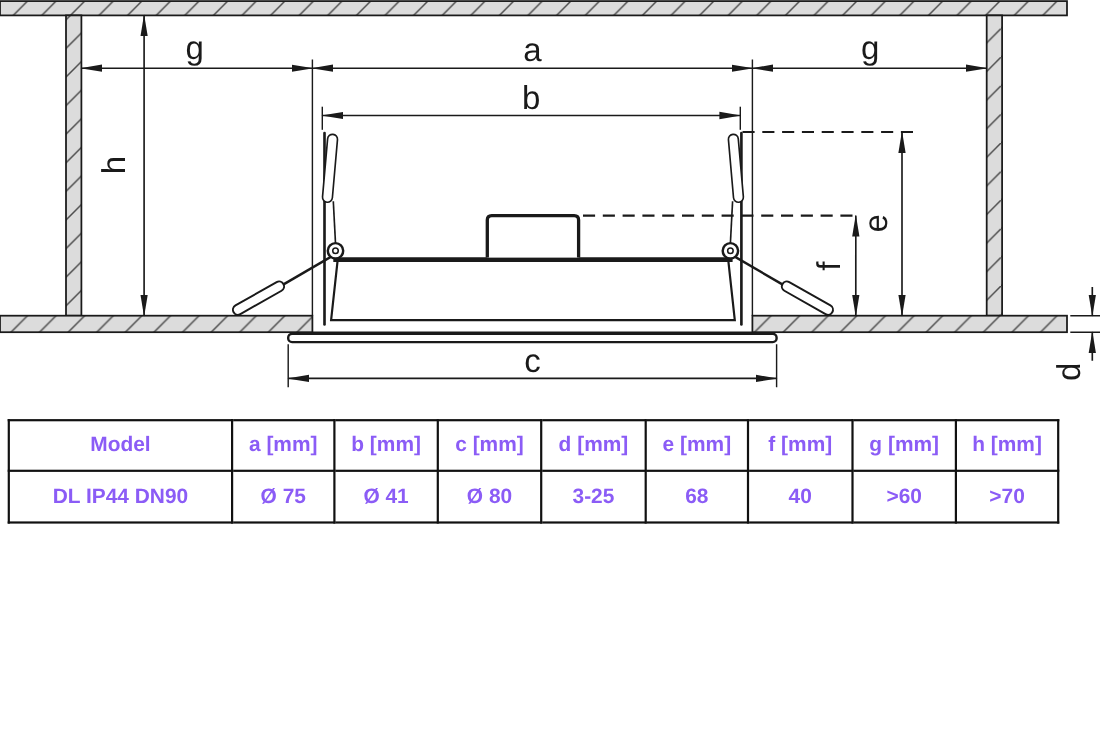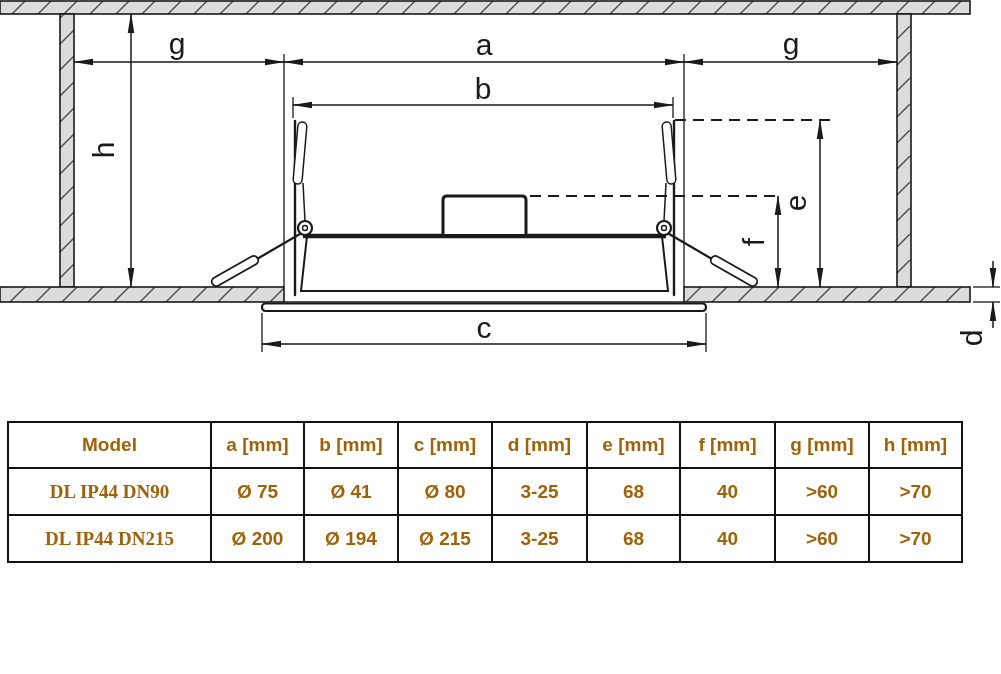--- a/index.html
+++ b/index.html
@@ -1,26 +1,26 @@
 <!DOCTYPE html>
 <html><head>
 <meta charset="utf-8">
 <style>
   html,body{margin:0;padding:0;background:#fff;}
   body{width:1001px;height:674px;overflow:hidden;font-family:"Liberation Sans",sans-serif;}
   .sheet{position:relative;width:1001px;height:674px;background:#fff;}
   svg.diagram{position:absolute;left:0;top:0;display:block;}
   .dimlabel{font-family:"Liberation Sans",sans-serif;font-size:30px;fill:#1a1a1a;}
   table.spec{position:absolute;left:7px;top:381px;border-collapse:collapse;table-layout:fixed;
-             width:954px;color:#a16207;margin-top:40px;}
+             width:954px;color:#8b5cf6;}
   table.spec th,table.spec td{border:2px solid #111;text-align:center;vertical-align:middle;
              padding:0;font-size:19px;overflow:hidden;white-space:nowrap;}
   table.spec th{height:44px;font-weight:bold;}
   table.spec td{height:45px;font-weight:bold;}
-  table.spec td.model{font-weight:bold;font-family:Liberation Serif, serif;}
+  table.spec td.model{font-weight:bold;}
 </style>
 </head>
 <body>
 
 <div class="sheet">
 
   <svg class="diagram" width="1001" height="378" viewBox="0 0 1001 378">
     <defs>
       <pattern id="hatch" width="26" height="26" patternUnits="userSpaceOnUse">
         <rect width="26" height="26" fill="#dcdcdc"></rect>
@@ -141,26 +141,15 @@
         <td class="model">DL IP44 DN90</td>
         <td>Ø 75</td>
         <td>Ø 41</td>
         <td>Ø 80</td>
         <td>3-25</td>
         <td>68</td>
         <td>40</td>
         <td>&gt;60</td>
         <td>&gt;70</td>
       </tr>
-      <tr>
-        <td class="model">DL IP44 DN215</td>
-        <td>Ø 200</td>
-        <td>Ø 194</td>
-        <td>Ø 215</td>
-        <td>3-25</td>
-        <td>68</td>
-        <td>40</td>
-        <td>&gt;60</td>
-        <td>&gt;70</td>
-      </tr>
     </tbody>
   </table>
 </div>
 
 </body></html>

